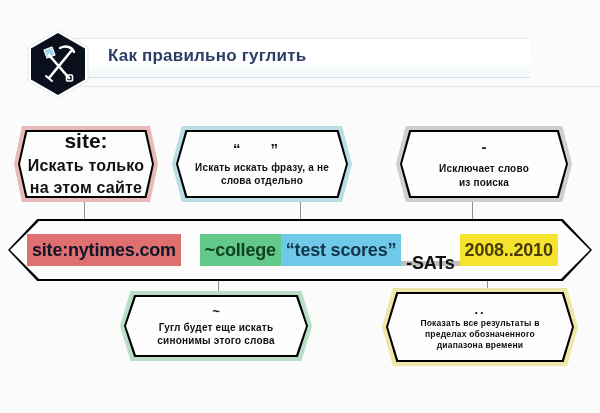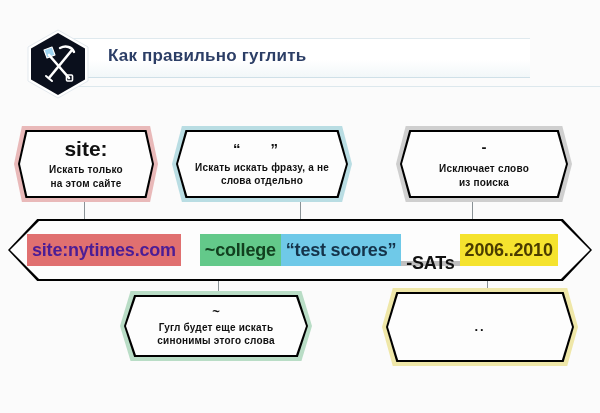--- a/index.html
+++ b/index.html
@@ -88,21 +88,21 @@
     color: #111;
     font-weight: bold;
     line-height: 1.32;
     letter-spacing: 0.2px;
   }
 
   
   #box-site   { left: 14px;  top: 126px; width: 144px; height: 76px; }
   #box-site   .glow { background: #e9b9b9; }
   #box-site   .sym  { font-size: 21px; margin-bottom: 4px; }
-  #box-site   .desc { font-size: 10px; }
+  #box-site   .desc { font-size: 16px; }
 
   #box-quotes { left: 172px; top: 126px; width: 180px; height: 76px; }
   #box-quotes .glow { background: #b9dde3; }
   #box-quotes .sym  { font-size: 15px; margin-bottom: 5px; letter-spacing: 13px; }
   #box-quotes .desc { font-size: 10px; }
 
   #box-minus  { left: 396px; top: 126px; width: 176px; height: 76px; }
   #box-minus  .glow { background: #cfcfcf; }
   #box-minus  .sym  { font-size: 15px; margin-bottom: 8px; }
   #box-minus  .desc { font-size: 10px; }
@@ -223,37 +223,40 @@
     <div class="sym">-</div>
     <div class="desc" style="white-space:pre-line;">Исключает слово
 из поиска</div>
   </div>
 </div>
 
 <div id="searchbar">
   <div class="sb-border"></div>
   <div class="sb-face"></div>
   <div id="query">
-    <span class="token" style="background: rgb(224, 112, 112); color: #4c1d95;">site:nytimes.com</span>
+    <span class="token" style="background: rgb(224, 112, 112); color: #0f172a;">site:nytimes.com</span>
     <span class="token" style="background: rgb(99, 201, 138); color: rgb(18, 64, 31); margin-left: 19px;">~college</span>
     <span class="token" style="background: rgb(111, 201, 232); color: rgb(21, 51, 74);">“test scores”</span>
     <span class="token" style="background: rgb(191, 191, 191); color: rgb(17, 17, 17); margin-top: 27px;">-SATs</span>
-    <span class="token" style="background: rgb(245, 227, 46); color: rgb(74, 60, 0);">2006..2010</span>
+    <span class="token" style="background: rgb(245, 227, 46); color: rgb(74, 60, 0);">2008..2010</span>
   </div>
 </div>
 
 <div class="hexbox" id="box-tilde">
   <div class="glow" style="background: rgb(185, 221, 198);"></div>
   <div class="inner"></div>
   <div class="face">
     <div class="sym">~</div>
     <div class="desc" style="white-space:pre-line;">Гугл будет еще искать
 синонимы этого слова</div>
   </div>
 </div>
 
 <div class="hexbox" id="box-range">
   <div class="glow" style="background: rgb(239, 231, 168);"></div>
   <div class="inner"></div>
   <div class="face">
     <div class="sym">..</div>
+    <div class="desc" style="white-space:pre-line;">Показать все результаты в
+пределах обозначенного
+диапазона времени</div>
   </div>
 </div>
 
 </body></html>

